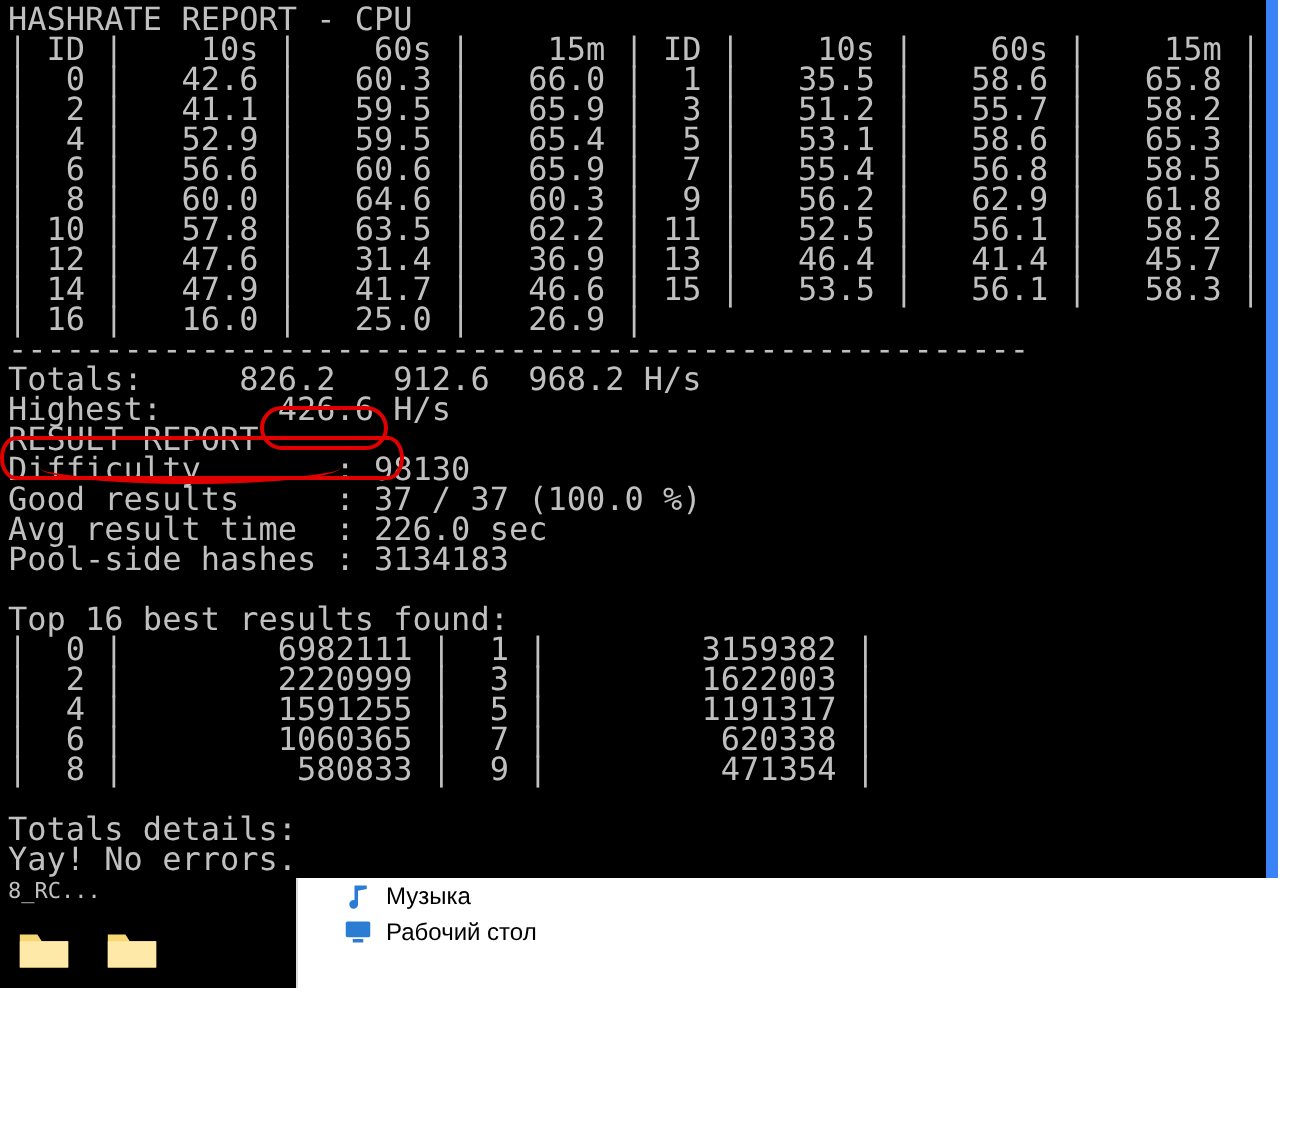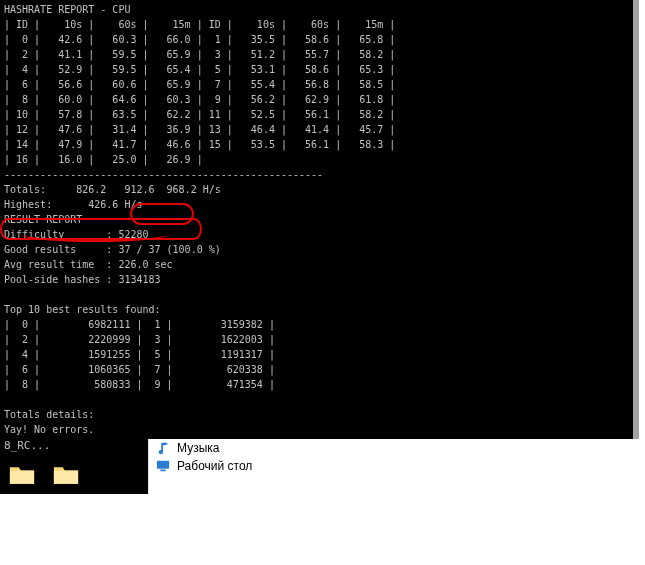--- a/index.html
+++ b/index.html
@@ -1,28 +1,28 @@
 <!DOCTYPE html>
 <html><head>
 <meta charset="utf-8">
 <style>
   html,body{margin:0;padding:0;background:#fff;font-family:Arial,sans-serif;width:645px;height:565px;overflow:hidden}
-  .terminal{background:#000;color:#c0c0c0;font-family:Consolas,monospace;font-size:10px;line-height:15px;white-space:pre;padding:2px 0 2px 4px;position:relative;border-right:6px solid #a3a3a3}
+  .terminal{background:#000;color:#c0c0c0;font-family:Consolas,monospace;font-size:16px;line-height:15px;white-space:pre;padding:2px 0 2px 4px;position:relative;border-right:6px solid #3b82f6}
   .terminal-wrap{position:relative;width:639px}
   .highlight{position:absolute;border:2px solid #e00000;border-radius:50%/60%;pointer-events:none}
   .hl1{left:130px;top:203px;width:60px;height:18px;border-radius:14px}
   .hl2{left:0px;top:218px;width:198px;height:18px;border-radius:16px/22px}
   .hl2::after{content:"";position:absolute;left:18px;top:14px;width:150px;height:6px;border-bottom:2px solid #e00000;border-radius:0 0 50% 50%/0 0 100% 100%}
   .desktop{display:flex;background:#d946ef;width:549px;height:55px;align-items:center}
   .desk-left{width:148px;height:55px;background:#000;color:#c0c0c0;font-family:Consolas,monospace;font-size:11px;padding:0 0 0 4px;box-sizing:border-box;position:relative}
   .desk-left .label{white-space:nowrap}
   .folders{display:flex;gap:16px;margin-top:12px;margin-left:4px}
   .folder-icon svg{width:28px;height:22px}
   .explorer{flex:1;background:#fff;height:55px;border-left:1px solid #ddd}
-  .explorer-row{display:flex;align-items:center;height:18px;font-size:12px;color:#000;padding-left:6px;cursor:pointer}
+  .explorer-row{display:flex;align-items:center;height:18px;font-size:12px;color:#000;padding-left:22px;cursor:pointer}
   .explorer-row .ico{width:16px;height:16px;margin-right:6px;display:flex;align-items:center;justify-content:center}
 </style>
 </head>
 <body>
 
 <div class="terminal-wrap">
 <div class="terminal"><span>HASHRATE REPORT - CPU</span>
 <span id="hdr">| ID |    10s |    60s |    15m | ID |    10s |    60s |    15m |</span>
 <span id="rows">|  0 |   42.6 |   60.3 |   66.0 |  1 |   35.5 |   58.6 |   65.8 |
 |  2 |   41.1 |   59.5 |   65.9 |  3 |   51.2 |   55.7 |   58.2 |
@@ -30,26 +30,26 @@
 |  6 |   56.6 |   60.6 |   65.9 |  7 |   55.4 |   56.8 |   58.5 |
 |  8 |   60.0 |   64.6 |   60.3 |  9 |   56.2 |   62.9 |   61.8 |
 | 10 |   57.8 |   63.5 |   62.2 | 11 |   52.5 |   56.1 |   58.2 |
 | 12 |   47.6 |   31.4 |   36.9 | 13 |   46.4 |   41.4 |   45.7 |
 | 14 |   47.9 |   41.7 |   46.6 | 15 |   53.5 |   56.1 |   58.3 |
 | 16 |   16.0 |   25.0 |   26.9 |</span>
 <span>-----------------------------------------------------</span>
 <span id="totals">Totals:     826.2   912.6  968.2 H/s</span>
 <span id="highest">Highest:      426.6 H/s</span>
 <span>RESULT REPORT</span>
-<span id="difficulty">Difficulty       : 52280</span>
+<span id="difficulty">Difficulty       : 98130</span>
 <span id="good">Good results     : 37 / 37 (100.0 %)</span>
 <span id="avg">Avg result time  : 226.0 sec</span>
 <span id="pool">Pool-side hashes : 3134183</span>
 
-<span>Top 10 best results found:</span>
+<span>Top 16 best results found:</span>
 <span id="top10">|  0 |        6982111 |  1 |        3159382 |
 |  2 |        2220999 |  3 |        1622003 |
 |  4 |        1591255 |  5 |        1191317 |
 |  6 |        1060365 |  7 |         620338 |
 |  8 |         580833 |  9 |         471354 |</span>
 
 <span>Totals details:</span>
 <span>Yay! No errors.</span>
 </div>
 <div class="highlight hl1"></div>

